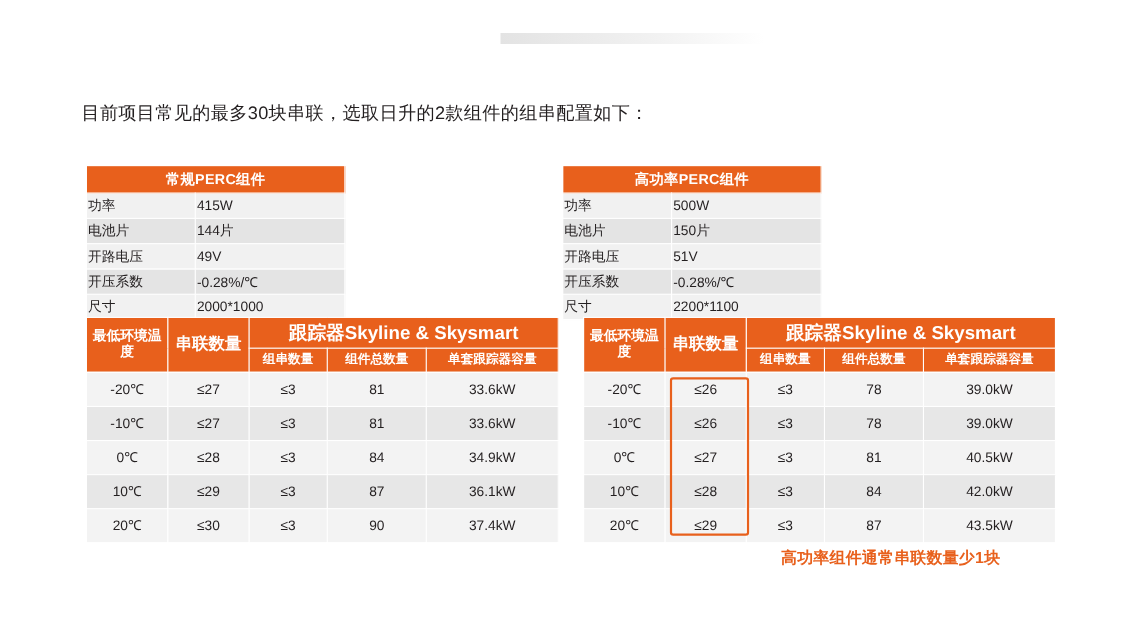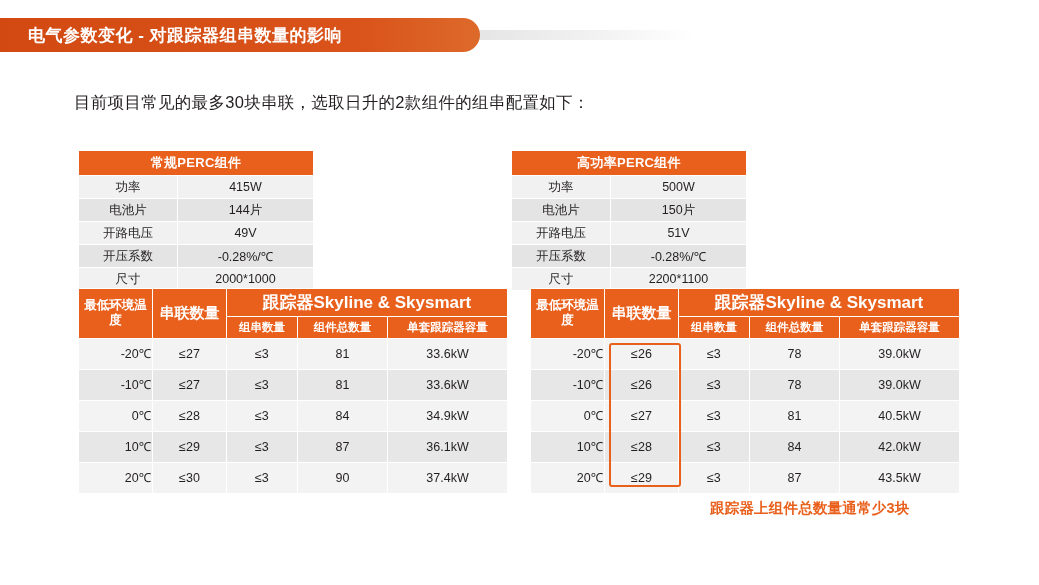--- a/index.html
+++ b/index.html
@@ -98,21 +98,20 @@
     color: #ffffff;
     font-size: 13px;
     font-weight: bold;
     height: 22px;
     border: 1px solid #ffffff;
     letter-spacing: 0.3px;
   }
   .spec-table td {
     height: 20px;
     border: 1px solid #ffffff;
-    text-align: center;
     background: #ebebeb;
     color: #231f20;
   }
   .spec-table tr:nth-child(odd) td { background: #f1f1f1; }
   .spec-table tr:nth-child(even) td { background: #e4e4e4; }
   .spec-table td.k { width: 96px; }
 
   
   .matrix {
     position: absolute;
@@ -136,21 +135,21 @@
   .matrix th.h-track { font-size: 17px; }
   .matrix th.h-sub { font-size: 11.5px; font-weight: bold; }
   .matrix td {
     border: 1px solid #ffffff;
     text-align: center;
     height: 28px;
     color: #231f20;
   }
   .matrix tbody tr:nth-child(odd) td { background: #f3f3f3; }
   .matrix tbody tr:nth-child(even) td { background: #e7e7e7; }
-  .matrix td.c-temp { width: 72px; text-align: right; }
+  .matrix td.c-temp { width: 72px; }
   .matrix td.c-series { width: 72px; }
   .matrix td.c-strings { width: 72px; }
   .matrix td.c-total { width: 92px; }
   .matrix td.c-cap { width: 122px; }
 
   .highlight-box {
     position: absolute;
     left: 609px;
     top: 343px;
     width: 68px;
@@ -170,23 +169,20 @@
     font-size: 14.5px;
     line-height: 1.6;
     letter-spacing: 0.2px;
   }
 </style>
 </head>
 <body>
 
 <div class="header">
   <div class="title-tail"></div>
-  <div class="title-bar">
-    <span class="title-text">电气参数变化 - 对跟踪器组串数量的影响</span>
-  </div>
 </div>
 
 <div class="intro">目前项目常见的最多30块串联，选取日升的2款组件的组串配置如下：</div>
 
 <table class="spec-table left">
   <thead>
     <tr>
         <th colspan="2">常规PERC组件</th>
       </tr>
   </thead>
@@ -344,14 +340,14 @@
       <td class="c-strings">≤3</td>
       <td class="c-total">87</td>
       <td class="c-cap">43.5kW</td>
     </tr>
   </tbody>
 </table>
 
 <div class="highlight-box"></div>
 
 <div class="note">
-  <div>跟踪器上组件总数量通常少3块</div>
+  <div>高功率组件通常串联数量少1块</div>
 </div>
 
 </body></html>

